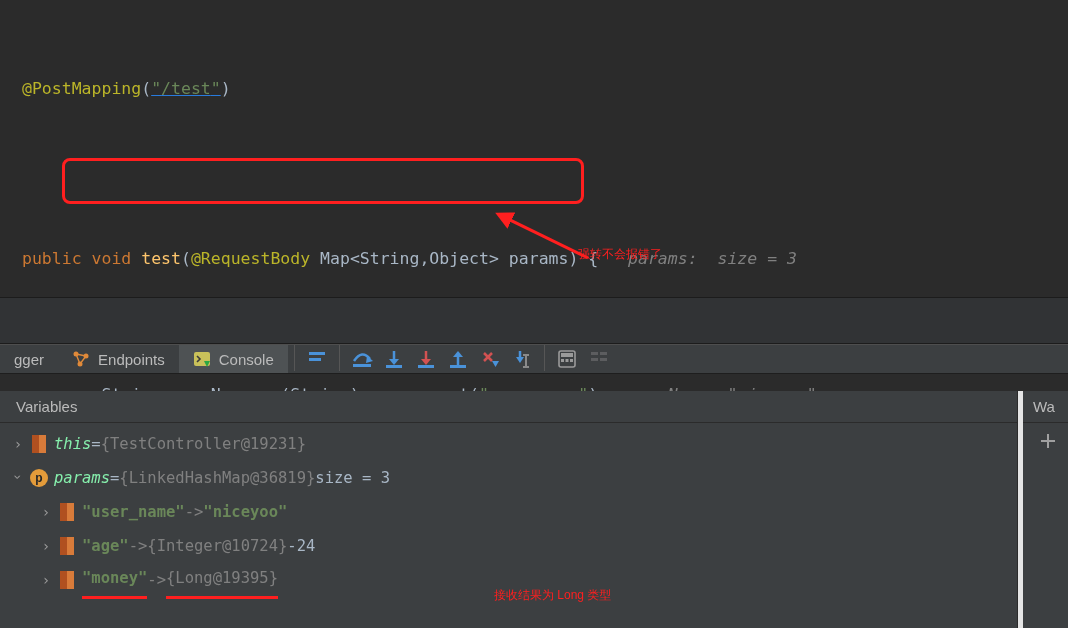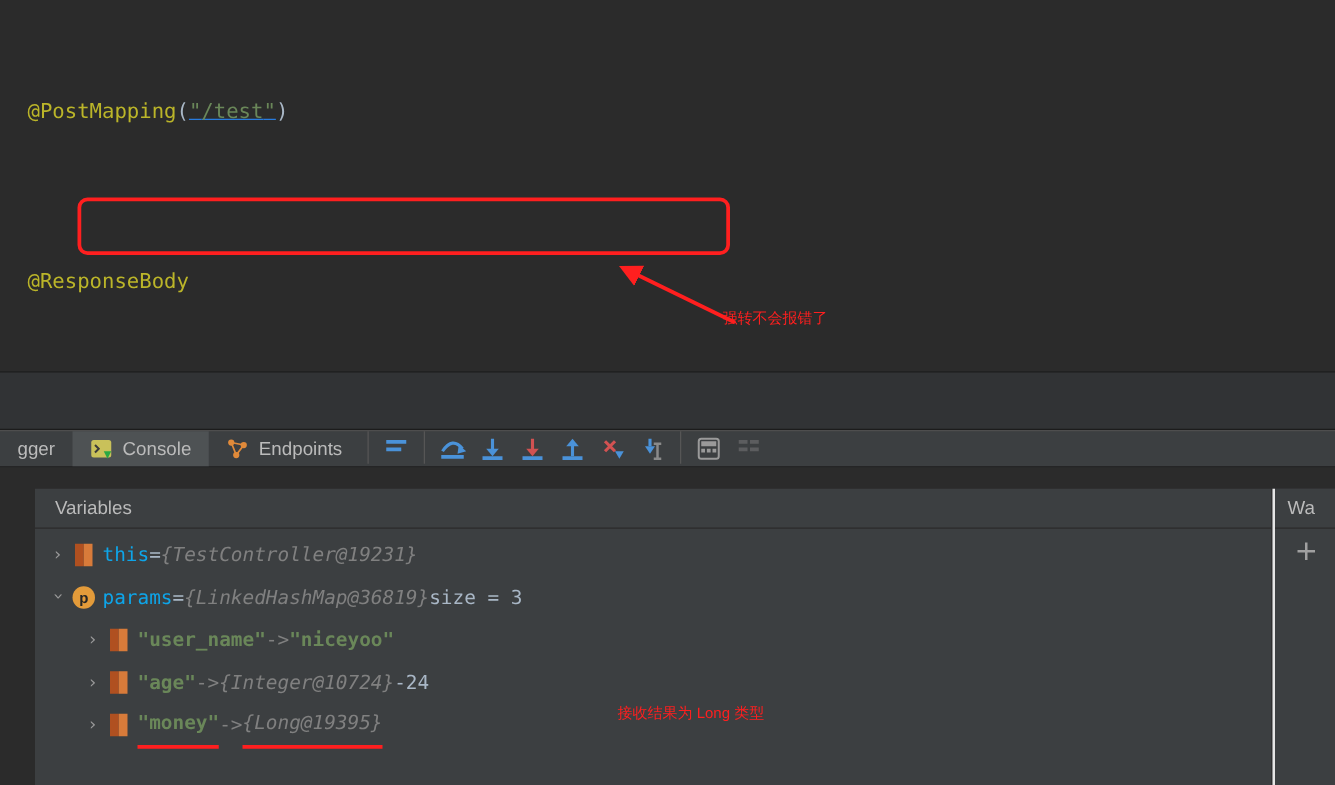--- a/index.html
+++ b/index.html
@@ -94,31 +94,30 @@
   }
   .dt-icon svg { display:block; }
   .dt-icon.disabled { opacity:0.4; cursor:default; }
 
   
   .vars-panel {
     position:absolute;
     left:0; right:0; top:391px; bottom:0;
     background:#3c3f41;
     display:flex;
-    margin-left:28px;
   }
   .vars-left {
     flex:1;
     border-right:1px solid #2b2b2b;
     overflow:hidden;
   }
   .vars-right {
     width:50px;
     background:#3c3f41;
-    border-left:2px solid #e5e5e5;
+    border-left:5px solid #e5e5e5;
   }
   .vars-header {
     height:32px;
     border-bottom:1px solid #2b2b2b;
     display:flex; align-items:center;
     padding-left:16px;
     color:#bbbbbb;
     font-family:"Segoe UI",Arial,sans-serif;
     font-size:15px;
   }
@@ -166,40 +165,39 @@
   .circle-p {
     width:18px; height:18px;
     border-radius:50%;
     background:#e39b3a;
     color:#262626;
     font-size:12px;
     font-weight:bold;
     display:flex; align-items:center; justify-content:center;
     font-family:Arial,sans-serif;
   }
-  .v-name { color:#0ea5e9; }
+  .v-name { color:#86efac;font-style:italic; }
   .v-eq   { color:#a9b7c6; }
-  .v-obj  { color:#808080;font-style:italic; }
+  .v-obj  { color:#808080; }
   .v-val  { color:#a9b7c6; }
   .v-str  { color:#6a8759; font-weight:bold; }
   .v-key  { color:#6a8759; font-weight:bold; }
   .v-arrow{ color:#808080; }
   .red-underline {
     border-bottom:3px solid #ff1f1f;
     padding-bottom:1px;
   }
 
 </style>
 </head>
 <body>
 
 <div class="editor">
   <div class="line"><span class="c-ann">@PostMapping</span><span class="c-txt">(</span><span class="c-str underline">"<span>/test</span>"</span><span class="c-txt">)</span></div>
 
-  <div class="line"><span class="c-ann">@ResponseBody</span></div>
 
   <div class="line"><span class="c-kw">public</span> <span class="c-kw">void</span> <span class="c-txt" style="color:#ffc66d">test</span><span class="c-txt">(</span><span class="c-ann">@RequestBody</span> <span class="c-txt">Map&lt;String,Object&gt;</span> <span class="c-txt">params</span><span class="c-txt">)</span> <span class="c-txt">{</span>   <span class="c-cmt">params:</span>  <span class="c-cmt">size = 3</span></div>
 
   <div class="line red"><span class="c-txt">        </span><span class="c-txt">String</span> <span class="c-txt">userName</span><span class="c-txt"> = </span><span class="c-txt">(String) </span><span class="c-txt">params.get(</span><span class="c-str">"user_name"</span><span class="c-txt">);</span>  <span class="c-cmt">userName:</span> <span class="c-cmt">"niceyoo"</span></div>
 
   <div class="line"><span class="c-txt">        </span><span class="c-txt">Integer</span> <span class="c-txt">age</span><span class="c-txt"> = </span><span class="c-txt">(Integer) </span><span class="c-txt">params.get(</span><span class="c-str">"age"</span><span class="c-txt">);</span>  <span class="c-cmt">age:</span> <span class="c-cmt">-24</span></div>
 
   
 
   
@@ -218,37 +216,37 @@
   <line x1="96" y1="48" x2="14" y2="8" stroke="#ff1f1f" stroke-width="3" marker-end="url(#ah)"></line>
 </svg>
 <div class="red-annot" style="left:578px; top:246px;">强转不会报错了</div>
 
 <div class="divider"></div>
 
 <div class="debug-toolbar">
   <div class="dt-tab">
     <span>gger</span>
   </div>
+  <div class="dt-tab">
+    <svg width="18" height="18" viewBox="0 0 18 18">
+      <circle cx="4" cy="4" r="2.5" fill="#e08a3a"></circle>
+      <circle cx="14" cy="6" r="2.5" fill="#e08a3a"></circle>
+      <circle cx="8" cy="14" r="2.5" fill="#e08a3a"></circle>
+      <path d="M4 4 L14 6 L8 14 Z" stroke="#e08a3a" stroke-width="1.4" fill="none"></path>
+    </svg>
+    <span>Endpoints</span>
+  </div>
   <div class="dt-tab active">
     <svg width="18" height="18" viewBox="0 0 18 18">
       <rect x="1" y="2" width="16" height="14" rx="2" fill="#c9c15a"></rect>
       <path d="M4 6 L7 9 L4 12" stroke="#3a3a3a" stroke-width="1.6" fill="none"></path>
       <path d="M12 14 L17 18" stroke="none"></path>
       <polygon points="11,11 17,11 14,17" fill="#2aa843"></polygon>
     </svg>
     <span>Console</span>
-  </div>
-  <div class="dt-tab">
-    <svg width="18" height="18" viewBox="0 0 18 18">
-      <circle cx="4" cy="4" r="2.5" fill="#e08a3a"></circle>
-      <circle cx="14" cy="6" r="2.5" fill="#e08a3a"></circle>
-      <circle cx="8" cy="14" r="2.5" fill="#e08a3a"></circle>
-      <path d="M4 4 L14 6 L8 14 Z" stroke="#e08a3a" stroke-width="1.4" fill="none"></path>
-    </svg>
-    <span>Endpoints</span>
   </div>
 
   <div class="dt-sep"></div>
 
   <div class="dt-icon">
     <svg width="20" height="20" viewBox="0 0 20 20">
         <rect x="2" y="9" width="12" height="3" fill="#4a92d9"></rect>
         <rect x="2" y="3" width="16" height="3" fill="#4a92d9"></rect>
       </svg>
   </div>
@@ -393,13 +391,13 @@
     </div>
     <div class="add-btn">
       <svg width="16" height="16" viewBox="0 0 16 16">
         <line x1="8" y1="1" x2="8" y2="15" stroke="#a0a0a0" stroke-width="2"></line>
         <line x1="1" y1="8" x2="15" y2="8" stroke="#a0a0a0" stroke-width="2"></line>
       </svg>
     </div>
   </div>
 </div>
 
-<div class="red-annot" style="left:494px; top:562px;">接收结果为 Long 类型</div>
+<div class="red-annot" style="left:494px; top:587px;">接收结果为 Long 类型</div>
 
 </body></html>

